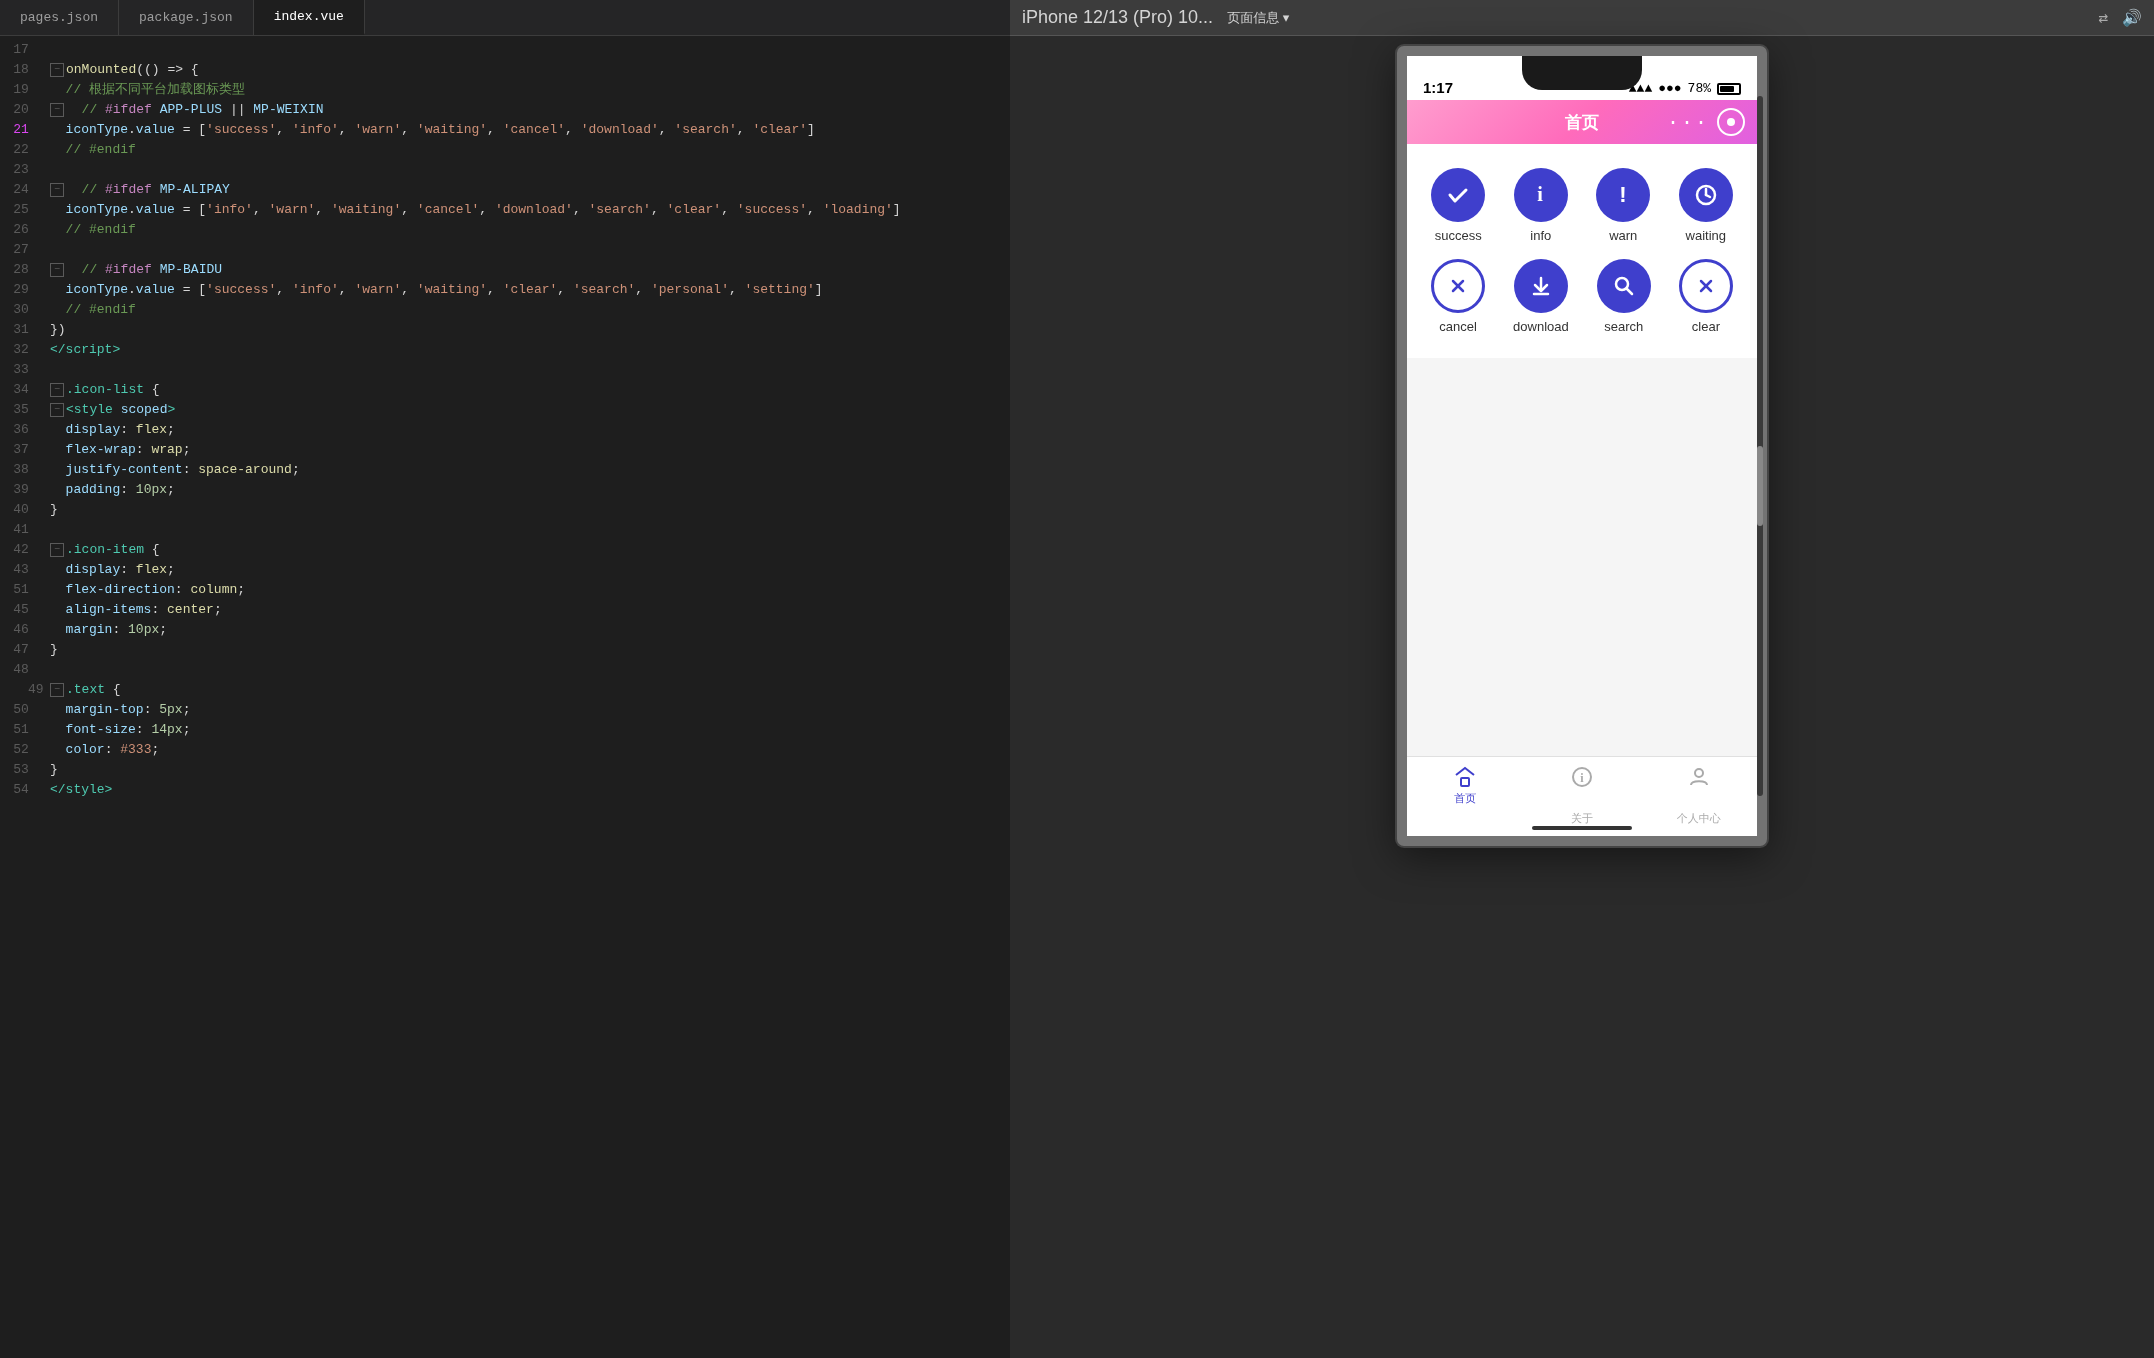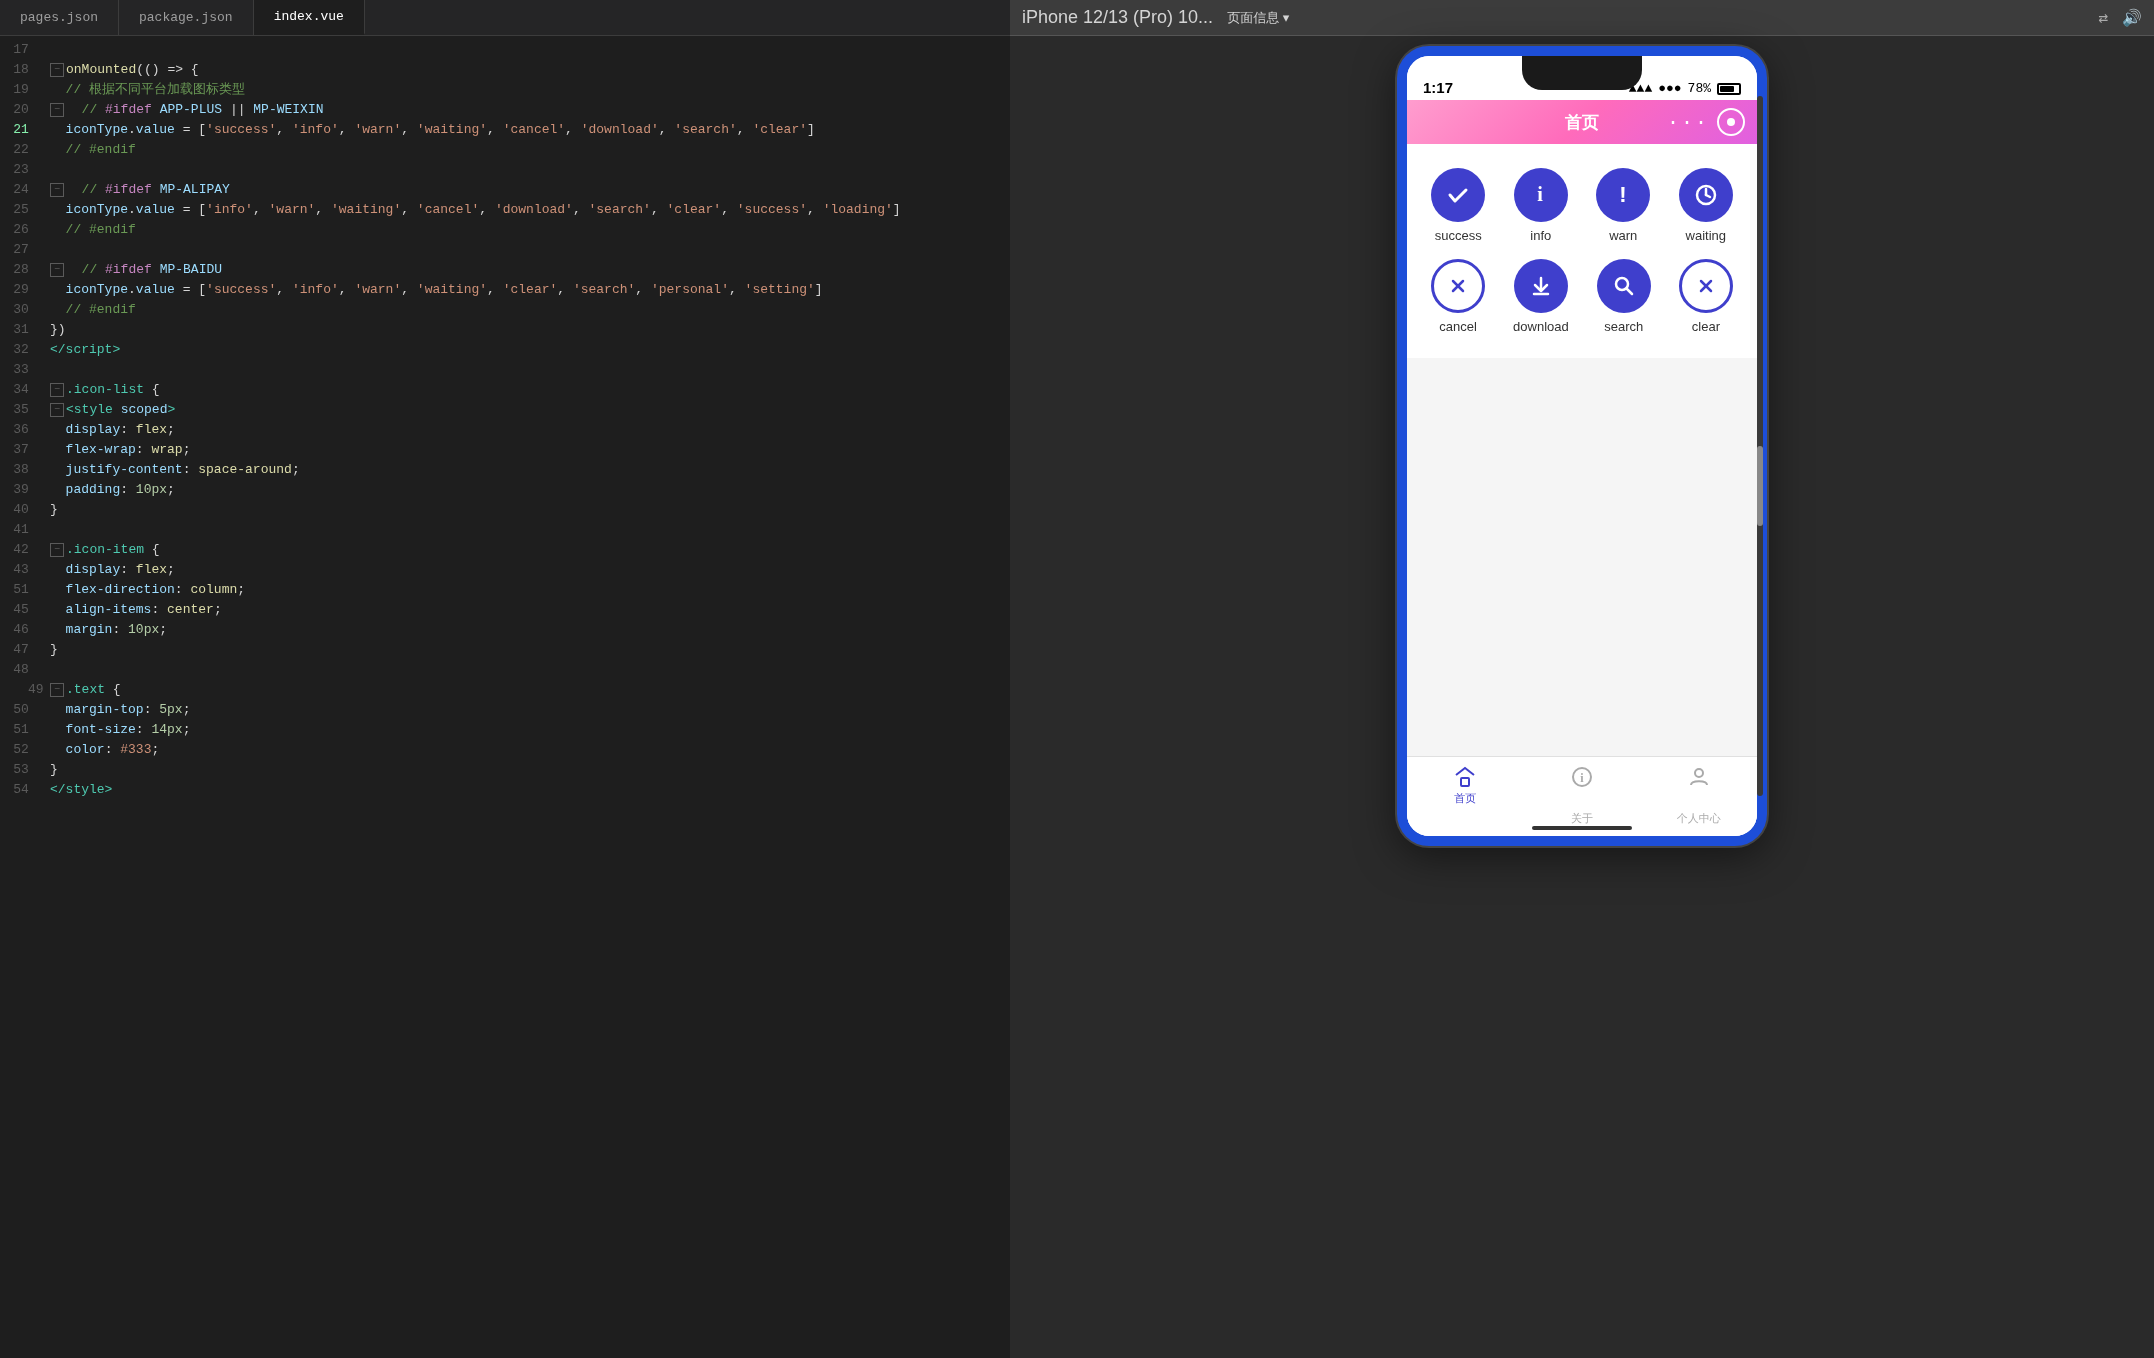--- a/index.html
+++ b/index.html
@@ -157,22 +157,22 @@
       align-items: flex-start;
       justify-content: center;
       padding-top: 10px;
       position: relative;
     }
 
     #phone-frame {
       width: 370px;
       height: 800px;
       background: #fff;
-      border-radius: 32px;
-      border: 10px solid #1d4ed8;
+      border-radius: 7px;
+      border: 10px solid #737373;
       position: relative;
       overflow: hidden;
       box-shadow: 0 0 0 2px #444, 0 10px 40px rgba(0,0,0,0.5);
     }
 
     
     #phone-notch {
       position: absolute;
       top: 0;
       left: 50%;
@@ -402,21 +402,21 @@
       <span>index.vue</span>
     </div>
   </div>
 
   <div id="code-area">
     <div class="line-numbers" id="line-nums">
         <div class="code-line" style="color: rgb(90, 90, 90);">17</div>
         <div class="code-line" style="color: rgb(90, 90, 90);">18</div>
         <div class="code-line" style="color: rgb(90, 90, 90);">19</div>
         <div class="code-line" style="color: rgb(90, 90, 90);">20</div>
-        <div class="code-line" style="color: #86efac;">21</div>
+        <div class="code-line" style="color: #d946ef;">21</div>
         <div class="code-line" style="color: rgb(90, 90, 90);">22</div>
         <div class="code-line" style="color: rgb(90, 90, 90);">23</div>
         <div class="code-line" style="color: rgb(90, 90, 90);">24</div>
         <div class="code-line" style="color: rgb(90, 90, 90);">25</div>
         <div class="code-line" style="color: rgb(90, 90, 90);">26</div>
         <div class="code-line" style="color: rgb(90, 90, 90);">27</div>
         <div class="code-line" style="color: rgb(90, 90, 90);">28</div>
         <div class="code-line" style="color: rgb(90, 90, 90);">29</div>
         <div class="code-line" style="color: rgb(90, 90, 90);">30</div>
         <div class="code-line" style="color: rgb(90, 90, 90);">31</div>

